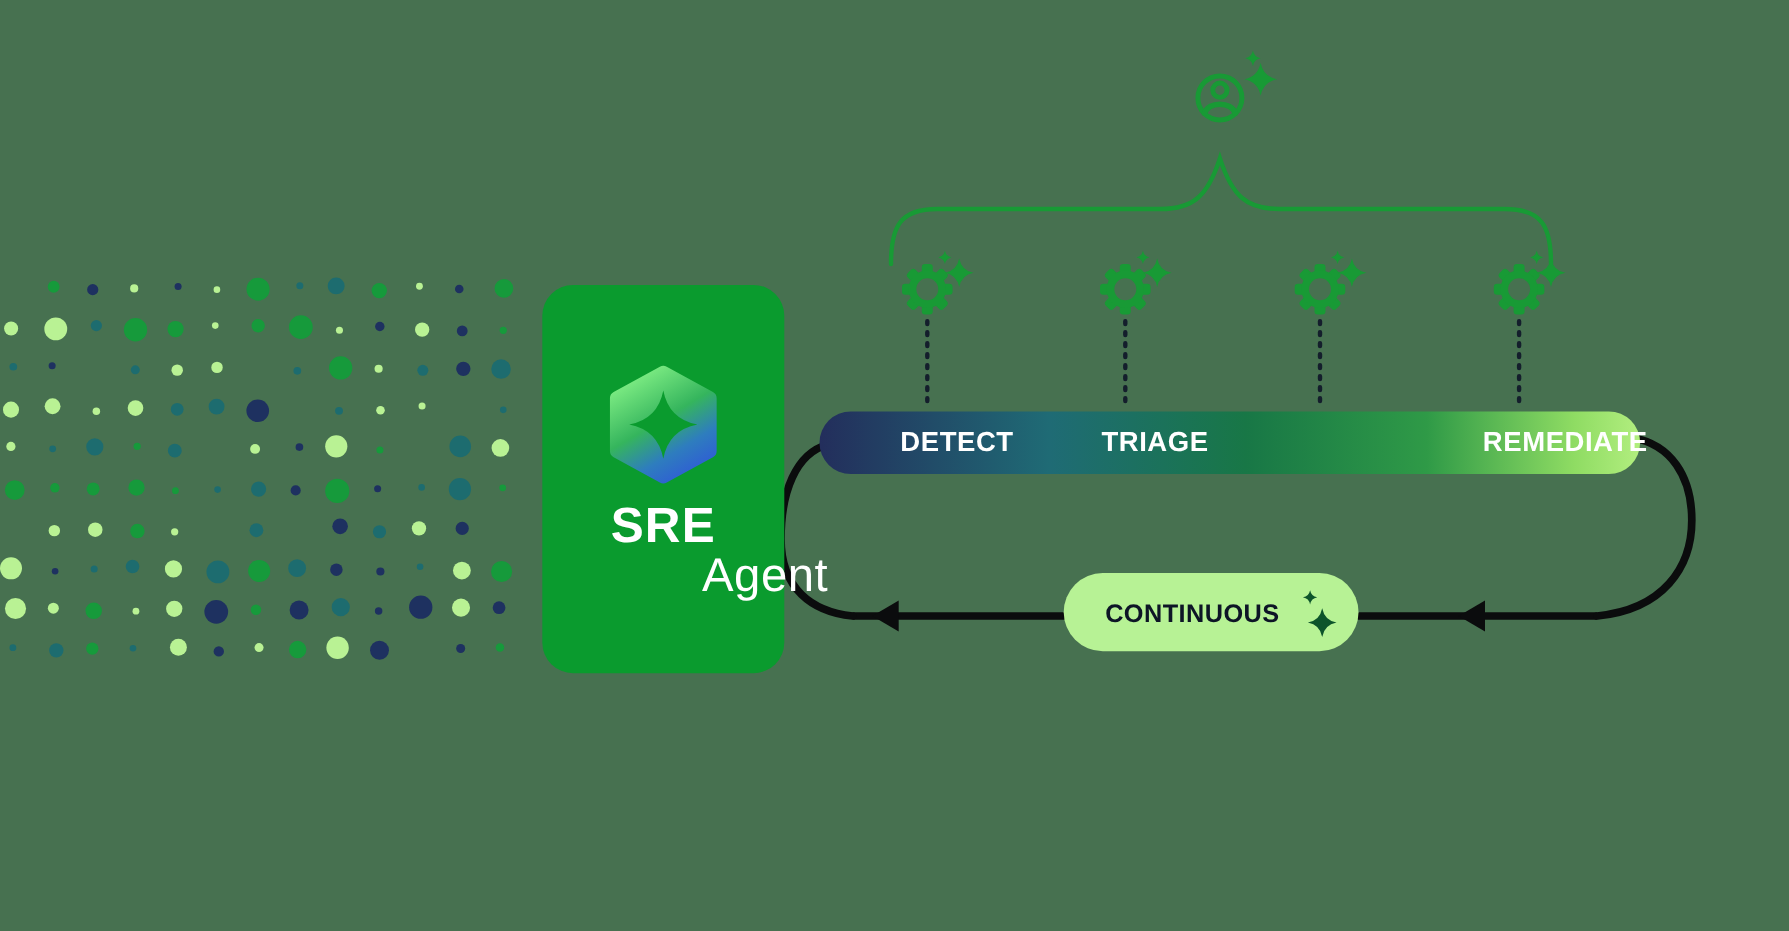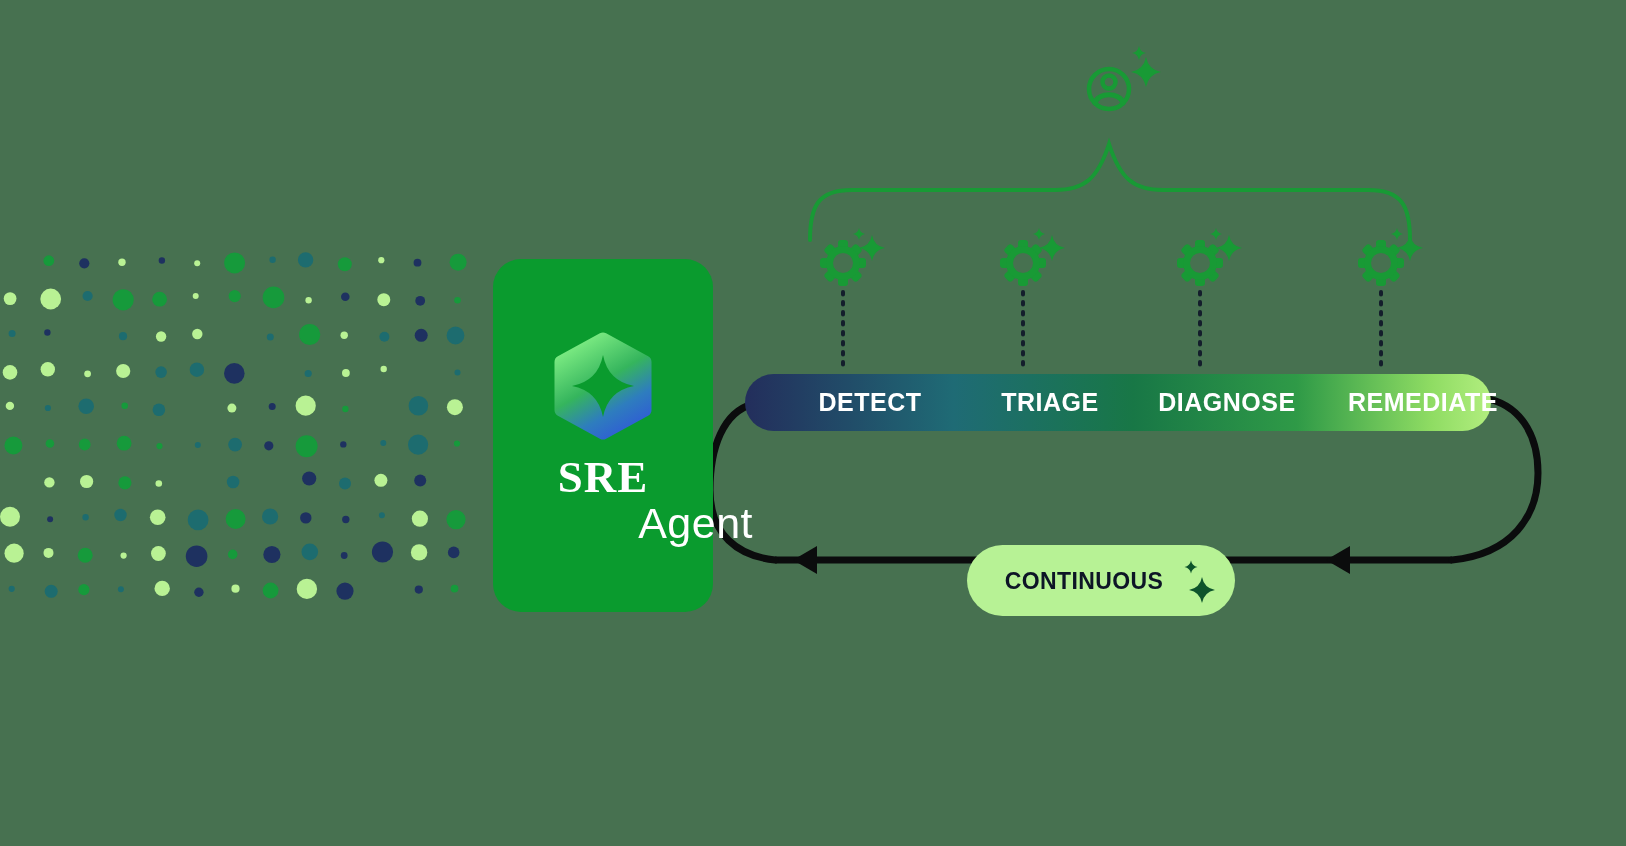--- a/index.html
+++ b/index.html
@@ -9,41 +9,41 @@
     font-family:"Liberation Sans", sans-serif;
   }
   #art{position:absolute;left:0;top:0;z-index:1;pointer-events:none;}
   .agent-card{
     position:absolute;left:493px;top:259px;width:220px;height:353px;
     border-radius:28px;background:var(--card-green,#0A9B2E);z-index:2;
   }
   .logo-wrap{position:absolute;left:58px;top:70px;width:104px;height:114px;}
   .card-title-1{
     position:absolute;left:0;top:196px;width:100%;text-align:center;
-    color:#fff;font-size:45px;font-weight:bold;letter-spacing:1px;line-height:1.0;font-family:Liberation Serif, serif;
+    color:#fff;font-size:45px;font-weight:bold;letter-spacing:1px;line-height:1.0;
   }
   .card-title-2{
     position:absolute;left:0;top:243px;width:100%;text-align:right;
     color:#fff;font-size:43px;font-weight:400;letter-spacing:0.5px;line-height:1.0;padding-left:40px;
   }
   .pipeline-bar{
     position:absolute;left:745px;top:374px;width:746px;height:57px;
     border-radius:29px;z-index:2;
   }
   .stage-label{
     position:absolute;top:374px;height:57px;transform:translateX(-50%);
     display:flex;align-items:center;justify-content:center;z-index:3;
     color:var(--label-text,#fff);font-size:25px;font-weight:bold;letter-spacing:0.5px;
     white-space:nowrap;
     margin-left:27px;
   }
   .learning-pill{
     position:absolute;left:967px;top:521px;width:268px;height:71px;
     border-radius:36px;background:var(--pill-bg,#B7F295);z-index:2;
-    display:flex;flex-direction:column;align-items:center;justify-content:center;margin-top:24px;
+    display:flex;flex-direction:column;align-items:center;justify-content:center;
   }
   .pill-text{
     color:var(--pill-text,#0D1526);font-size:23px;font-weight:bold;
     letter-spacing:0.4px;line-height:26px;text-align:center;
     width:100%;padding-right:34px;box-sizing:border-box;
   }
   .pill-sparkle{position:absolute;right:12px;top:50%;transform:translateY(-50%);}
 </style>
 </head>
 <body style="background: rgb(71, 113, 80);">
@@ -258,21 +258,20 @@
         </svg>
     </div>
     <div class="card-title-1">SRE</div>
     <div class="card-title-2">Agent</div>
   </div>
 
   <div class="pipeline-bar" id="bar" style="background: linear-gradient(90deg, rgb(35, 46, 92) 0%, rgb(31, 107, 117) 28%, rgb(24, 119, 70) 52%, rgb(47, 154, 71) 74%, rgb(143, 220, 99) 92%, rgb(178, 238, 127) 100%);"></div>
 
   <div class="stage-label" style="left:843px">DETECT</div>
   <div class="stage-label" style="left:1023px">TRIAGE</div>
-  <div class="stage-label" style="left:1200px">DIAGNOSE</div>
   <div class="stage-label" style="left:1396px">REMEDIATE</div>
 
   <div class="learning-pill">
     <div class="pill-text">CONTINUOUS</div>
     <svg class="pill-sparkle" id="pillSparkle" width="46" height="58" viewBox="0 0 46 58">
         <path d="M 25 25 Q 27.08 35.92 38 38 Q 27.08 40.08 25 51 Q 22.92 40.08 12 38 Q 22.92 35.92 25 25 Z" fill="#0D542B"></path>
         <path d="M 14 8.5 Q 15.04 13.96 20.5 15 Q 15.04 16.04 14 21.5 Q 12.96 16.04 7.5 15 Q 12.96 13.96 14 8.5 Z" fill="#0D542B"></path>
       </svg>
   </div>
 

